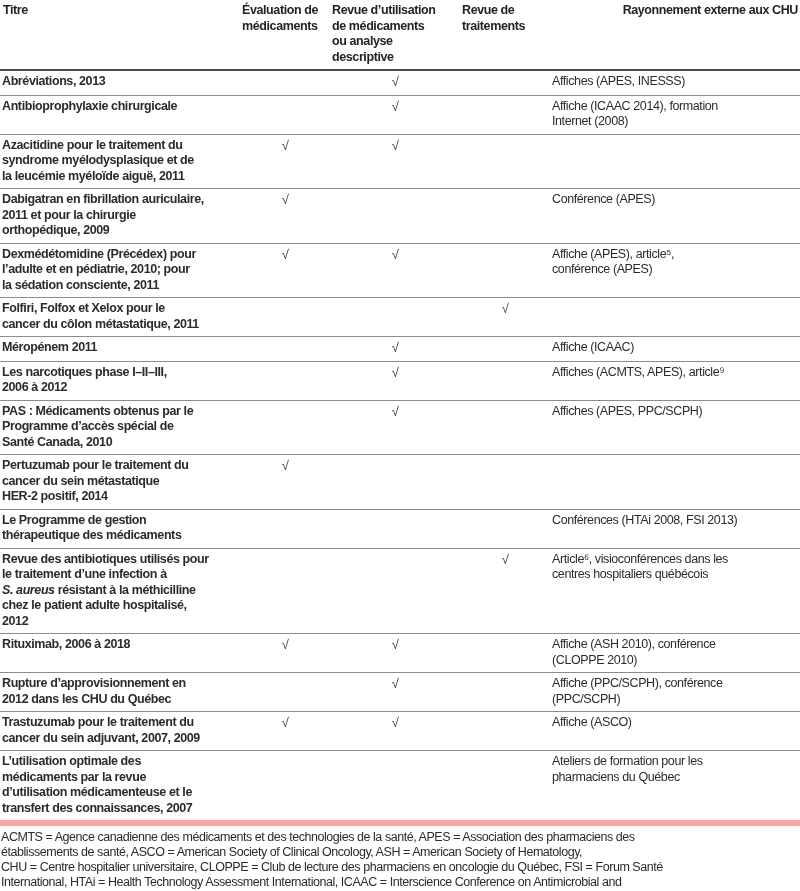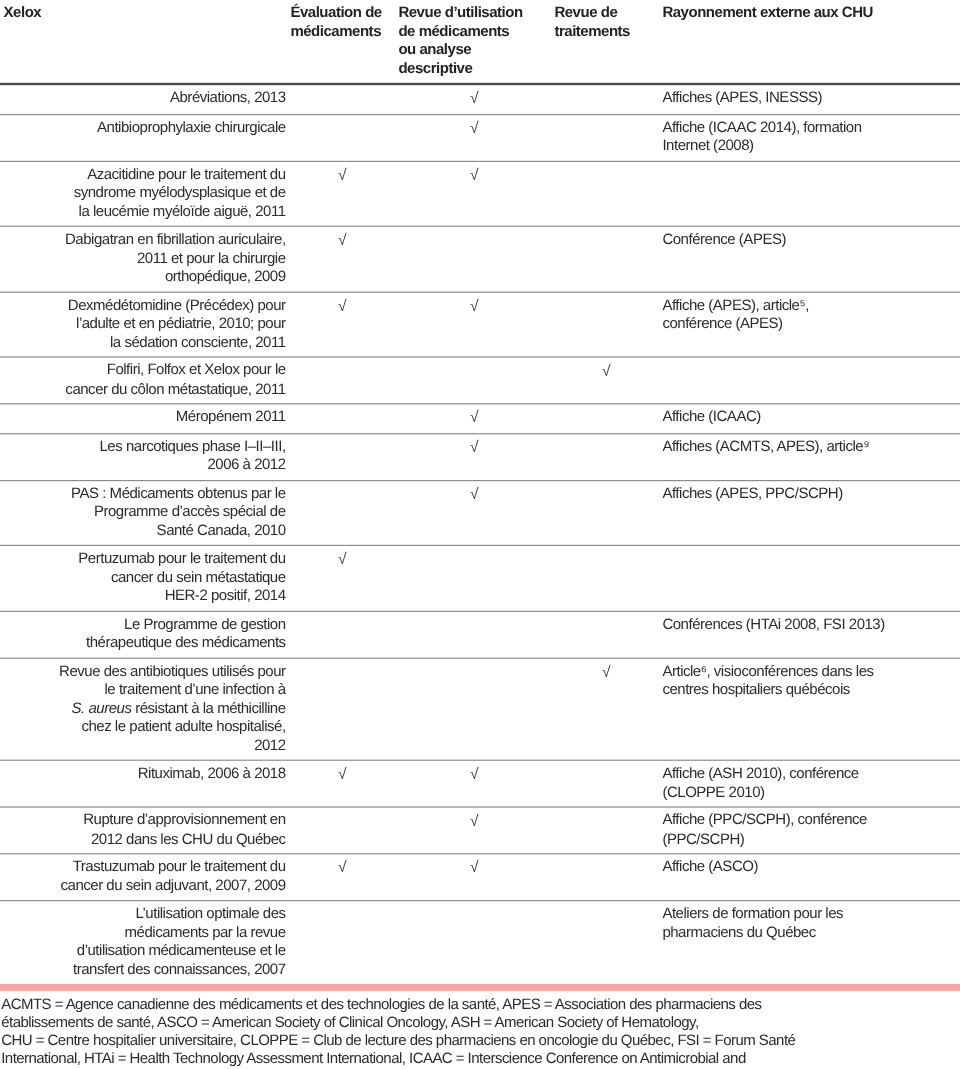--- a/index.html
+++ b/index.html
@@ -34,24 +34,24 @@
     font-weight: bold;
     font-size: 12.8px;
     line-height: 14.5px;
     text-align: left;
     padding-top: 2px;
     padding-bottom: 4px;
     border-bottom: 2px solid #4a4a4a;
     color: #262223;
   }
   thead th.c1 { text-align: left; padding-left: 3px; }
-  thead th.c5 { text-align: left; }
+  thead th.c5 { text-align: right; }
   tbody td { border-bottom: 1.5px solid #8c8c8c; }
   tbody tr:last-child td { border-bottom: 6px solid #fca5a5; }
-  td.c1 { text-align: right; padding-left: 3px; }
+  td.c1 { text-align: left; padding-left: 3px; font-weight: bold; }
   td.c2, td.c3, td.c4 { text-align: center; }
   td.c5 { text-align: left; padding-left: 22px; }
   td .check-glyph {
     display: inline-block;
     font-size: 13px;
     color: #3a3637;
   }
   td.c1 i { font-style: italic; margin-top: 45px; }
   .footnote {
     font-size: 12.5px;
@@ -69,21 +69,21 @@
   <table class="pub-table">
     <colgroup>
       <col style="width:240px">
       <col style="width:90px">
       <col style="width:130px">
       <col style="width:90px">
       <col style="width:250px">
     </colgroup>
     <thead>
       <tr>
-        <th class="c1">Xelox</th>
+        <th class="c1">Titre</th>
         <th class="c2">Évaluation de
 médicaments</th>
         <th class="c3">Revue d’utilisation
 de médicaments
 ou analyse
 descriptive</th>
         <th class="c4">Revue de
 traitements</th>
         <th class="c5">Rayonnement externe aux CHU</th>
       </tr>

